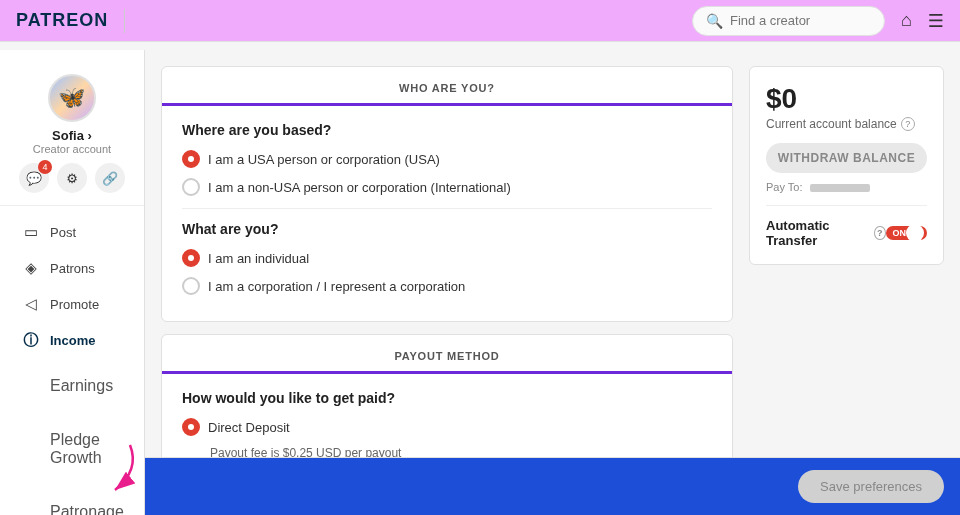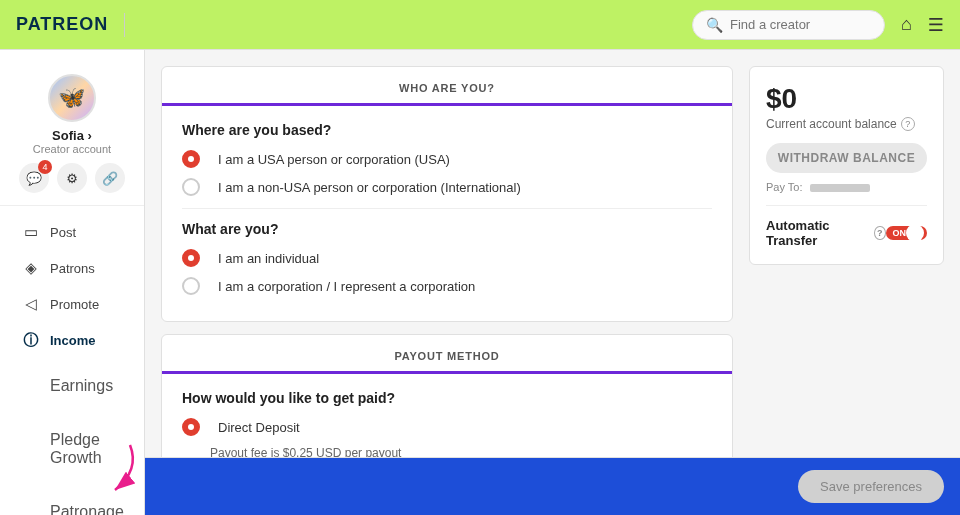--- a/index.html
+++ b/index.html
@@ -1,21 +1,21 @@
 <!DOCTYPE html>
 <html><head>
   <meta charset="utf-8">
   <style>
     * { box-sizing: border-box; margin: 0; padding: 0; }
     body { font-family: -apple-system, BlinkMacSystemFont, 'Segoe UI', sans-serif; font-size: 14px; color: #333; background: #f5f5f5; display: flex; flex-direction: column; height: 515px; overflow: hidden; }
 
     
     .top-nav {
-      height: 50px;
-      background: #bef264;
+      height: 42px;
+      background: #f0abfc;
       border-bottom: 1px solid #e0e0e0;
       display: flex;
       align-items: center;
       padding: 16px 16px;
       position: fixed;
       top: 0; left: 0; right: 0;
       z-index: 100;
     }
     .nav-logo {
       display: flex;
@@ -212,21 +212,21 @@
     }
     .question-label {
       font-size: 14px;
       font-weight: 600;
       color: #222;
       margin-bottom: 12px;
     }
     .radio-option {
       display: flex;
       align-items: center;
-      gap: 18px;
+      gap: 8px;
       margin-bottom: 10px;
       font-size: 13px;
       color: #333;
       cursor: pointer;
     }
     .radio-circle {
       width: 18px;
       height: 18px;
       border-radius: 50%;
       border: 2px solid #ccc;

